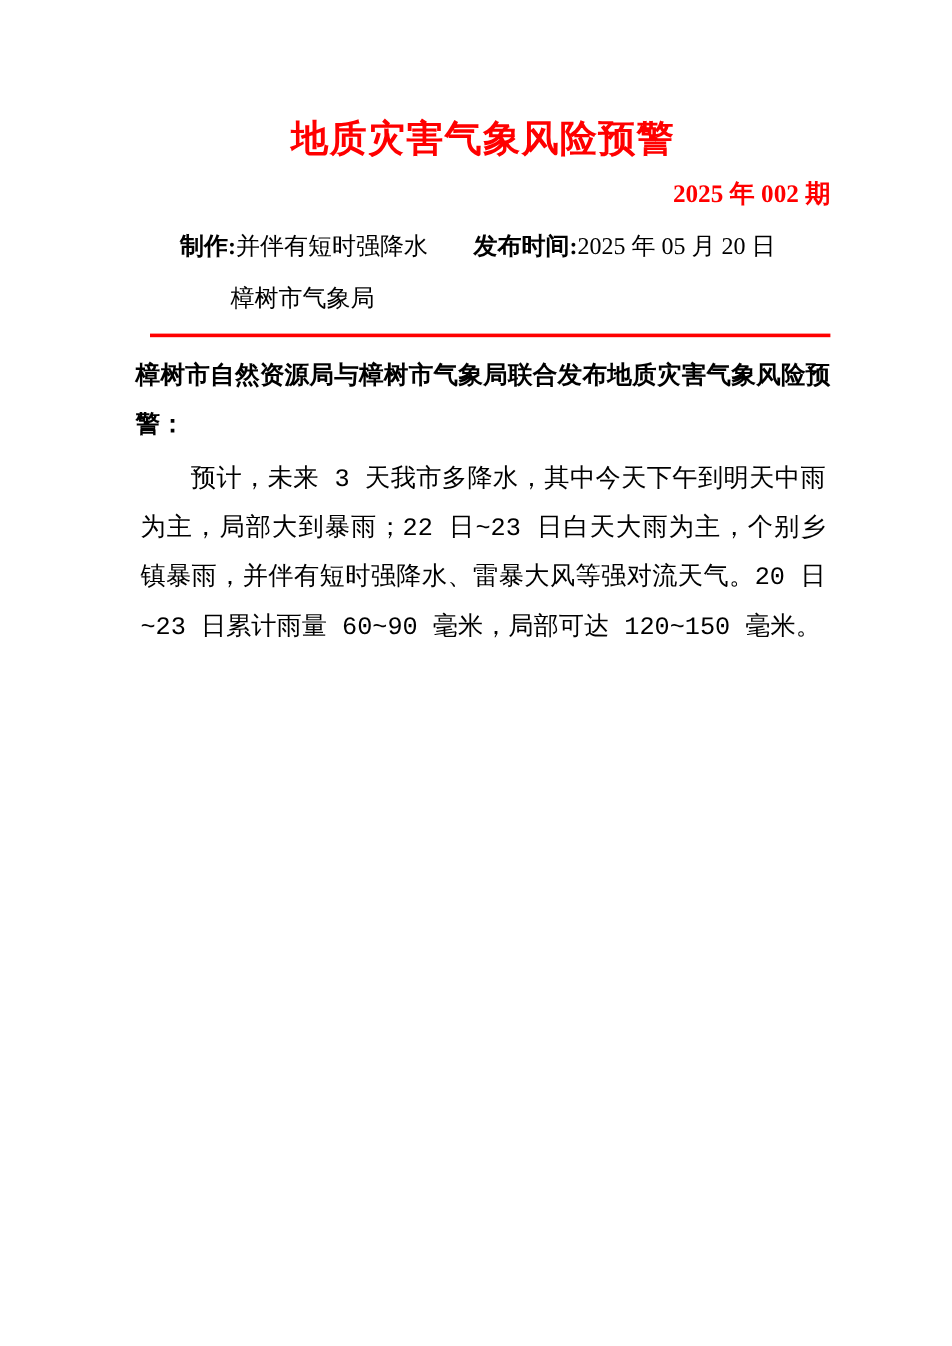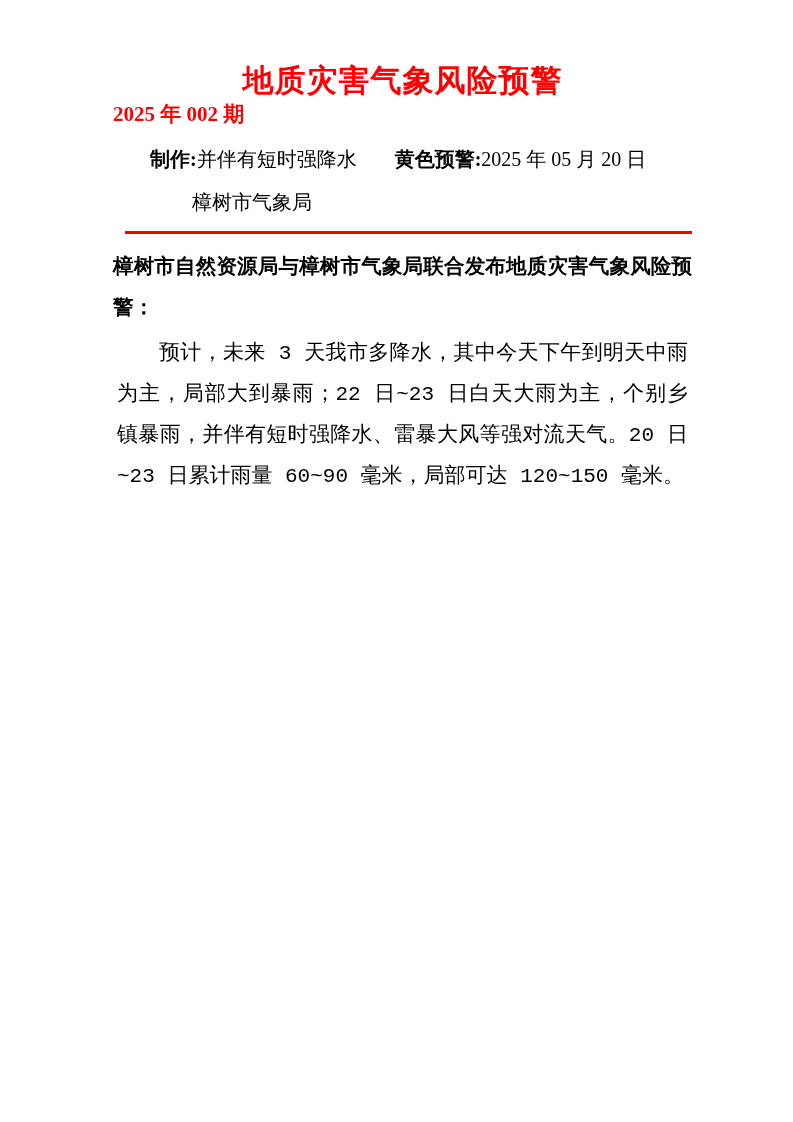--- a/index.html
+++ b/index.html
@@ -8,35 +8,36 @@
     background: #ffffff;
   }
   .page {
     position: relative;
     width: 793px;
     height: 884px;
     background: #ffffff;
     color: #000000;
     overflow: hidden;
     box-sizing: border-box;
-    padding: 61px 101px 0 113px;
+    padding: 96px 101px 0 113px;
     font-family: "Liberation Serif", "DejaVu Serif", serif;
   }
   .doc-title {
     margin: 0;
     text-align: center;
     color: #ff0000;
     font-size: 31px;
     font-weight: bold;
     line-height: 1.3;
     letter-spacing: 1px;
     font-family: "Liberation Serif", "DejaVu Serif", serif;
   }
   .issue-number {
-    text-align: left;
+    margin-top: 12px;
+    text-align: right;
     color: #ff0000;
     font-size: 21px;
     font-weight: bold;
     line-height: 1.3;
   }
   .meta-block {
     margin-top: 18px;
     font-size: 20px;
     line-height: 1.2;
     color: #000000;
@@ -87,21 +88,21 @@
 <body>
 
 <div class="page">
 
   <h1 class="doc-title">地质灾害气象风险预警</h1>
 
   <div class="issue-number">2025 年 002 期</div>
 
   <div class="meta-block">
     <div class="meta-row-1">
-      <span class="meta-label">制作:</span><span>并伴有短时强降水</span><span class="publish-group"><span class="meta-label">黄色预警:</span><span>2025 年 05 月 20 日</span></span>
+      <span class="meta-label">制作:</span><span>并伴有短时强降水</span><span class="publish-group"><span class="meta-label">发布时间:</span><span>2025 年 05 月 20 日</span></span>
     </div>
     <div class="meta-row-2">樟树市气象局</div>
   </div>
 
   <hr class="red-rule">
 
   <div class="doc-body">
     <p class="body-heading">樟树市自然资源局与樟树市气象局联合发布地质灾害气象风险预警：</p>
     <p class="body-para">预计，未来 3 天我市多降水，其中今天下午到明天中雨为主，局部大到暴雨；22 日~23 日白天大雨为主，个别乡镇暴雨，并伴有短时强降水、雷暴大风等强对流天气。20 日~23 日累计雨量 60~90 毫米，局部可达 120~150 毫米。</p>
   </div>

